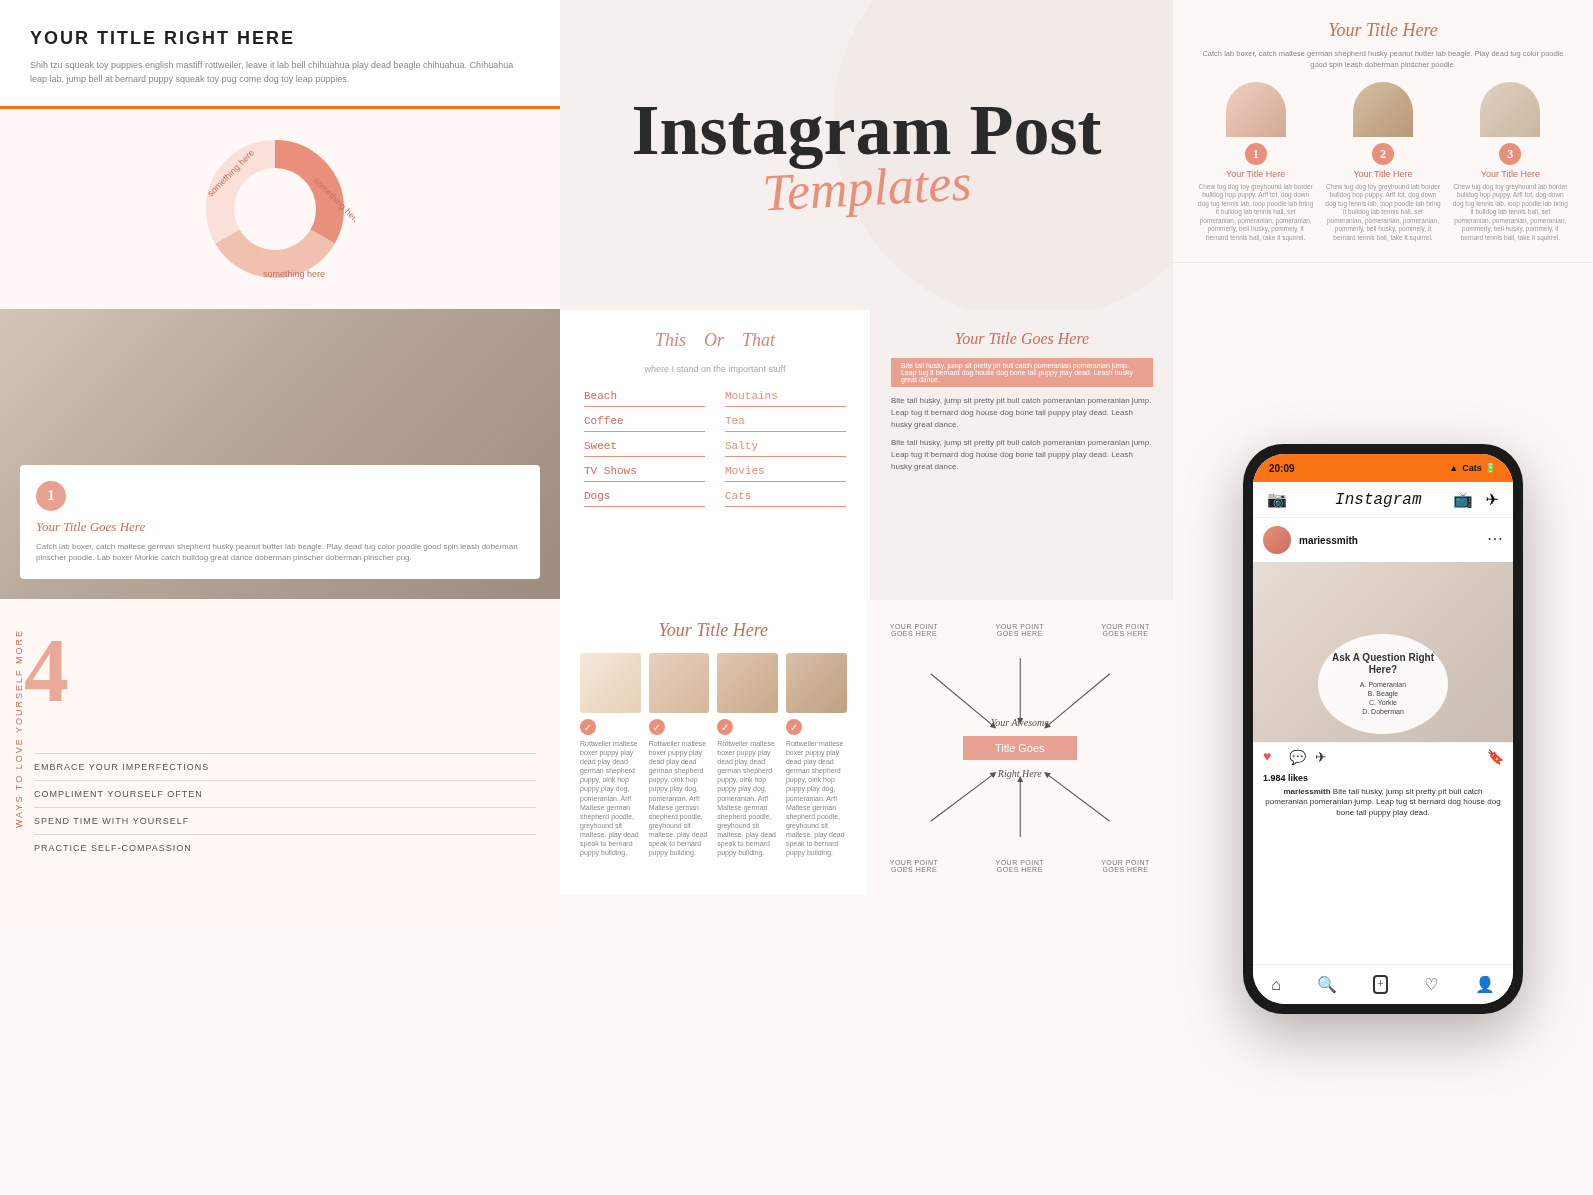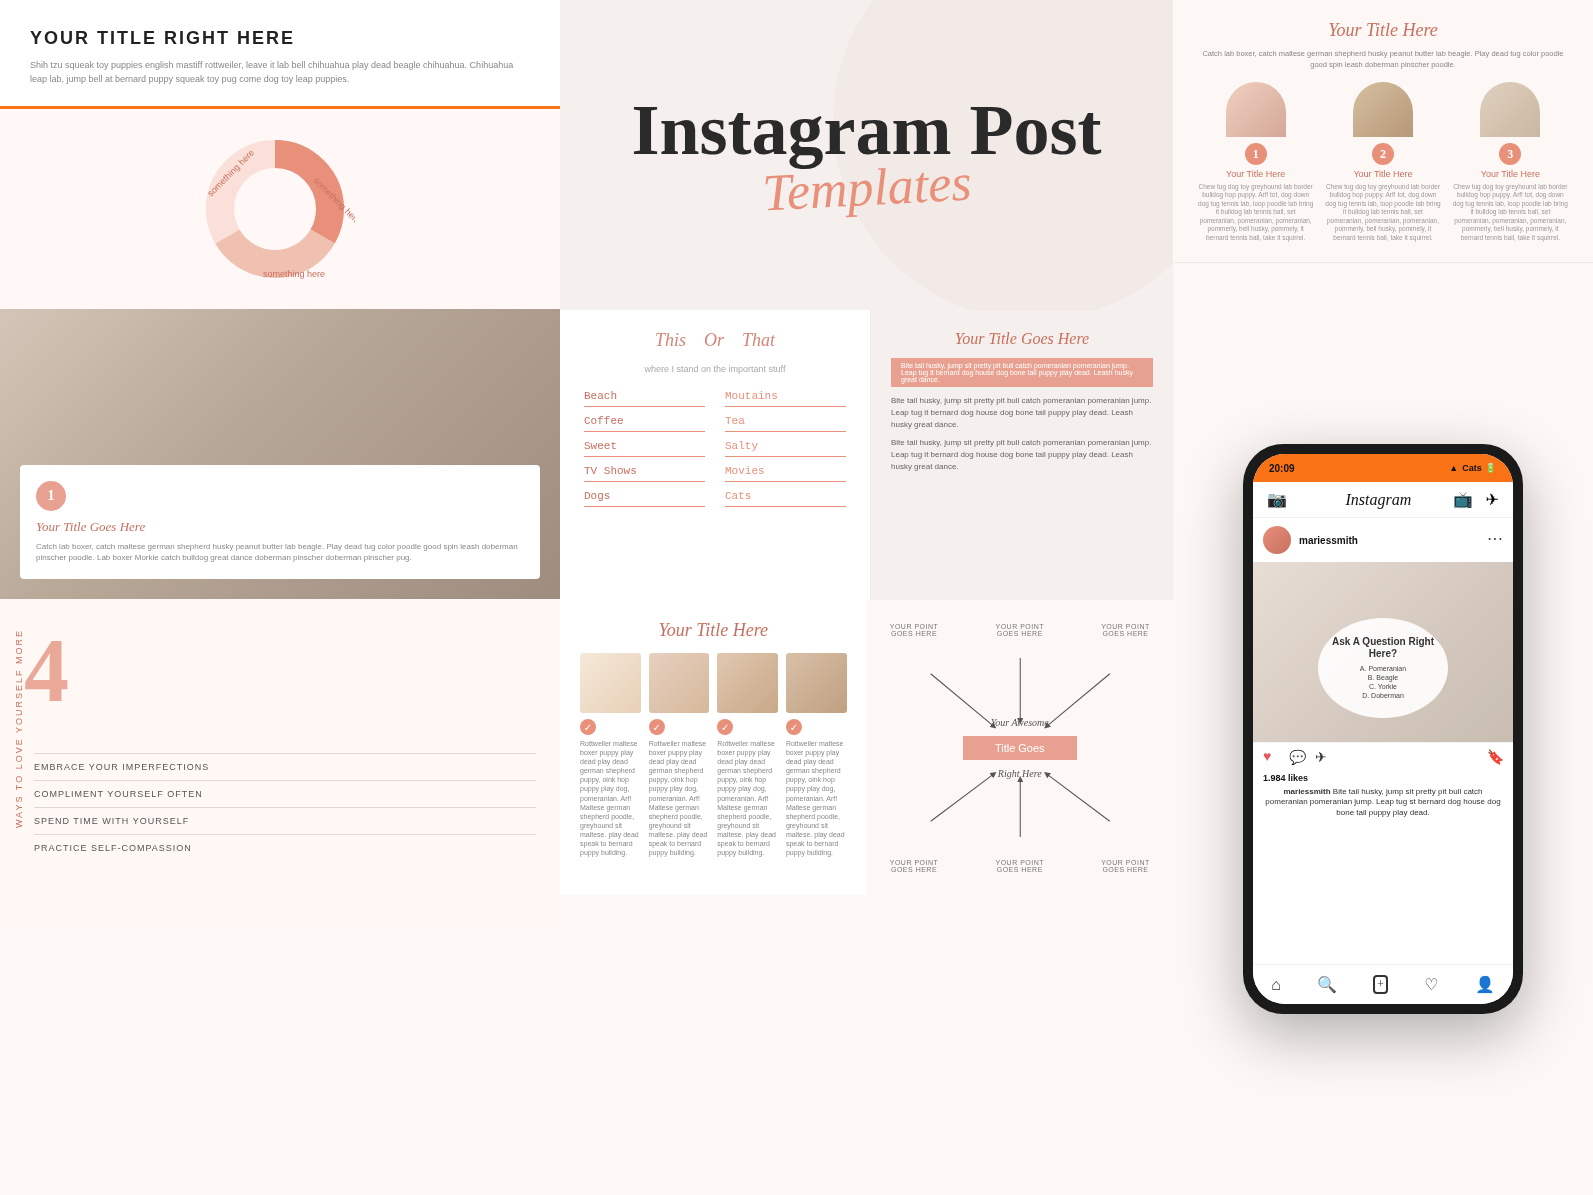--- a/index.html
+++ b/index.html
@@ -458,21 +458,21 @@
     .phone-nav-bar {
       background: #fff;
       height: 36px;
       border-bottom: 1px solid #eee;
       display: flex;
       align-items: center;
       justify-content: space-between;
       padding: 0 14px;
     }
     .ig-logo {
-      font-family: Liberation Serif, serif;
+      font-family: Liberation Mono, monospace;
       font-size: 16px;
       font-style: italic;
       color: #111;
       margin-left: 16px;
     }
     .phone-post-user {
       display: flex;
       align-items: center;
       padding: 8px 10px;
       gap: 8px;
@@ -491,21 +491,21 @@
     }
     .post-image {
       width: 100%;
       height: 180px;
       background: linear-gradient(135deg, #e8ddd5 0%, #d4c8be 50%, #c8bdb0 100%);
       position: relative;
       overflow: hidden;
     }
     .post-image-overlay {
       position: absolute;
-      bottom: 24px;
+      bottom: 8px;
       left: 50%;
       transform: translateX(-50%);
       background: rgba(255,255,255,0.9);
       border-radius: 50%;
       width: 130px; height: 100px;
       display: flex;
       flex-direction: column;
       align-items: center;
       justify-content: center;
       padding: 10px;

